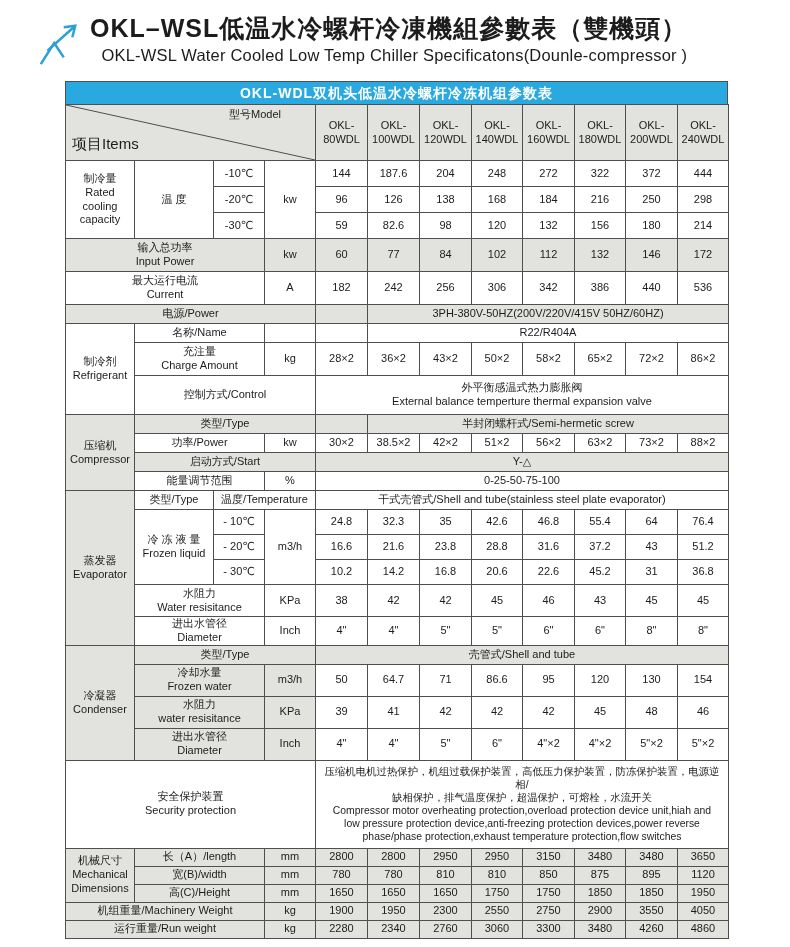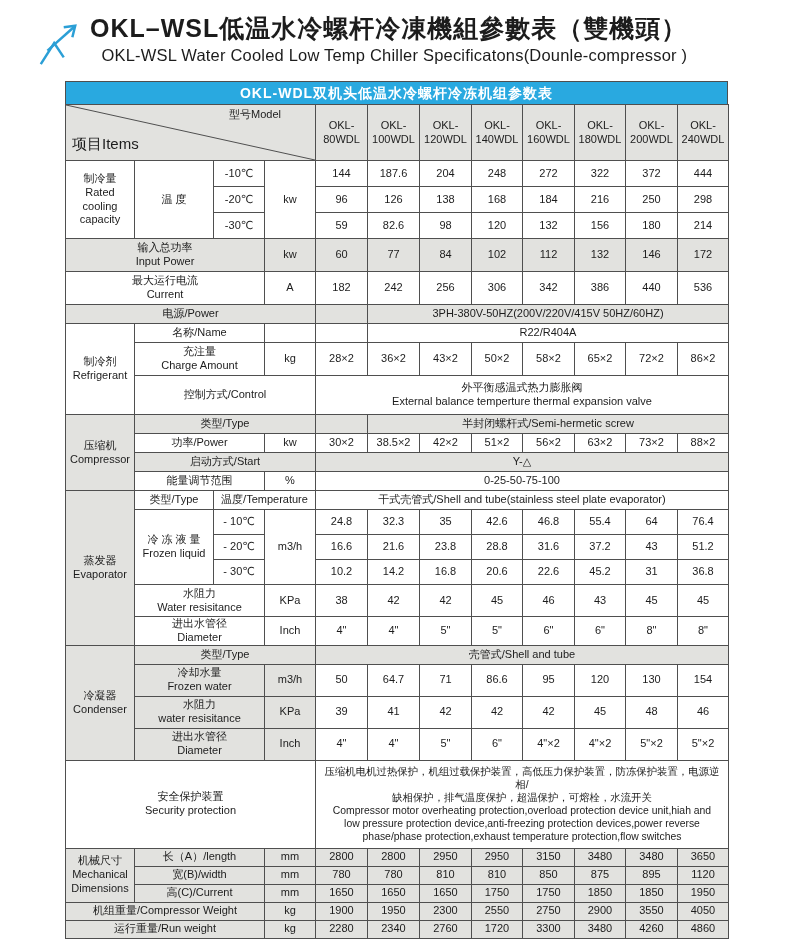--- a/index.html
+++ b/index.html
@@ -369,50 +369,50 @@
         <td>780</td>
             <td>780</td>
             <td>810</td>
             <td>810</td>
             <td>850</td>
             <td>875</td>
             <td>895</td>
             <td>1120</td>
           </tr>
         <tr class="h17 gray">
-          <td colspan="2">高(C)/Current</td>
+          <td colspan="2">高(C)/Height</td>
           <td>mm</td>
         <td>1650</td>
             <td>1650</td>
             <td>1650</td>
             <td>1750</td>
             <td>1750</td>
             <td>1850</td>
             <td>1850</td>
             <td>1950</td>
           </tr>
         <tr class="h17 gray">
-          <td colspan="3">机组重量/Compressor Weight</td>
+          <td colspan="3">机组重量/Machinery Weight</td>
           <td>kg</td>
         <td>1900</td>
             <td>1950</td>
             <td>2300</td>
             <td>2550</td>
             <td>2750</td>
             <td>2900</td>
             <td>3550</td>
             <td>4050</td>
           </tr>
         <tr class="h17 gray">
           <td colspan="3">运行重量/Run weight</td>
           <td>kg</td>
         <td>2280</td>
             <td>2340</td>
             <td>2760</td>
-            <td>1720</td>
+            <td>3060</td>
             <td>3300</td>
             <td>3480</td>
             <td>4260</td>
             <td>4860</td>
           </tr>
       </tbody>
     </table>
   </div>
 
 </div>

